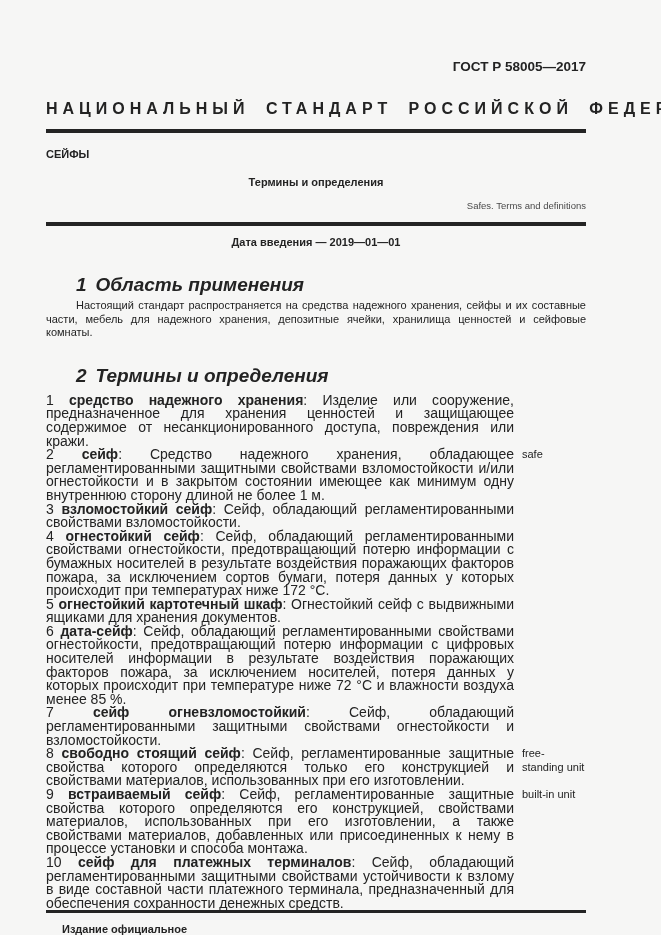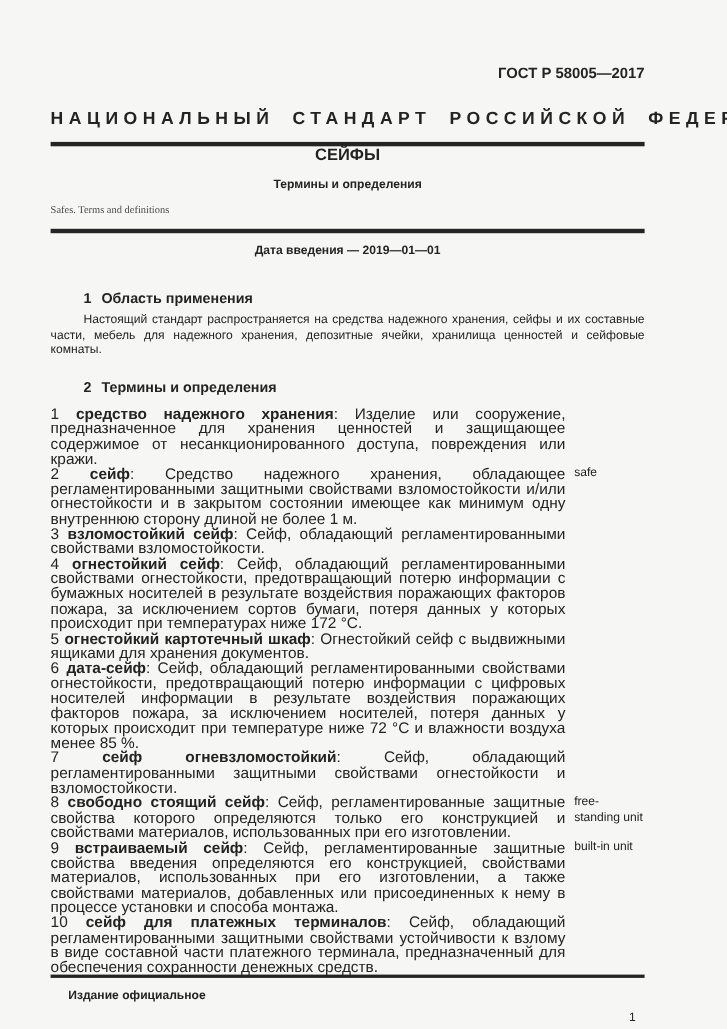--- a/index.html
+++ b/index.html
@@ -33,62 +33,63 @@
     line-height: 16px;
     letter-spacing: 5px;
     word-spacing: 7px;
     white-space: nowrap;
   }
   .rule { background: #242424; border: 0; }
   .rule-top    { margin-top: 12px; height: 4px; }
   .rule-title  { margin-top: 10px; height: 4px; }
   .rule-footer { height: 3px; }
   .title-main {
-    text-align: center;
-    font-weight: bold;
-    font-size: 15px;
+    margin-top: 14px;
+    text-align: left;
+    font-weight: bold;
+    font-size: 11px;
     line-height: 15px;
   }
   .title-sub {
     margin-top: 13px;
     text-align: center;
     font-weight: bold;
     font-size: 11px;
     line-height: 14px;
   }
   .title-en {
     margin-top: 11px;
-    text-align: left;
+    text-align: right;
     font-size: 9.5px;
     line-height: 12px;
     color: #4a4a4a;
-    font-family: Liberation Serif, serif;
   }
   .effective-date {
     margin-top: 9px;
     text-align: center;
     font-weight: bold;
     font-size: 11px;
     line-height: 14px;
   }
   .section-heading {
     margin: 28px 0 0 30px;
     font-weight: bold;
-    font-size: 13px;
+    font-size: 19px;
     line-height: 16px;
+    font-style: italic;
   }
   .section-heading .num { margin-right: 9px; }
   .scope-paragraph {
     margin-top: 6px;
     font-size: 11px;
     line-height: 13.6px;
     text-align: justify;
     text-indent: 30px;
   }
-  .heading-terms { margin-top: 18px; }
+  .heading-terms { margin-top: 28px; }
   .terms-list {
     margin-top: 10px;
     min-height: 443px;
   }
   .term-row { display: flex; }
   .term-text {
     margin: 0;
     width: 468px;
     font-size: 14px;
     line-height: 13.6px;
@@ -175,21 +176,21 @@
     <p class="term-text"><span>7</span> <b>сейф огневзломостойкий</b><span>: Сейф, обладающий регламентированными защитными свойствами огнестойкости и взломостойкости.</span></p>
     <div class="term-margin"></div>
   </div>
 
   <div class="term-row">
     <p class="term-text"><span>8</span> <b>свободно стоящий сейф</b><span>: Сейф, регламентированные защитные свойства которого определяются только его конструкцией и свойствами материалов, использованных при его изготовлении.</span></p>
     <div class="term-margin">free-standing unit</div>
   </div>
 
   <div class="term-row">
-    <p class="term-text"><span>9</span> <b>встраиваемый сейф</b><span>: Сейф, регламентированные защитные свойства введения определяются его конструкцией, свойствами материалов, использованных при его изготовлении, а также свойствами материалов, добавленных или присоединенных к нему в процессе установки и способа монтажа.</span></p>
+    <p class="term-text"><span>9</span> <b>встраиваемый сейф</b><span>: Сейф, регламентированные защитные свойства которого определяются его конструкцией, свойствами материалов, использованных при его изготовлении, а также свойствами материалов, добавленных или присоединенных к нему в процессе установки и способа монтажа.</span></p>
     <div class="term-margin">built-in unit</div>
   </div>
 
   <div class="term-row">
     <p class="term-text"><span>10</span> <b>сейф для платежных терминалов</b><span>: Сейф, обладающий регламентированными защитными свойствами устойчивости к взлому в виде составной части платежного терминала, предназначенный для обеспечения сохранности денежных средств.</span></p>
     <div class="term-margin"></div>
   </div>
 </div>
 
   <div class="rule rule-footer"></div>

